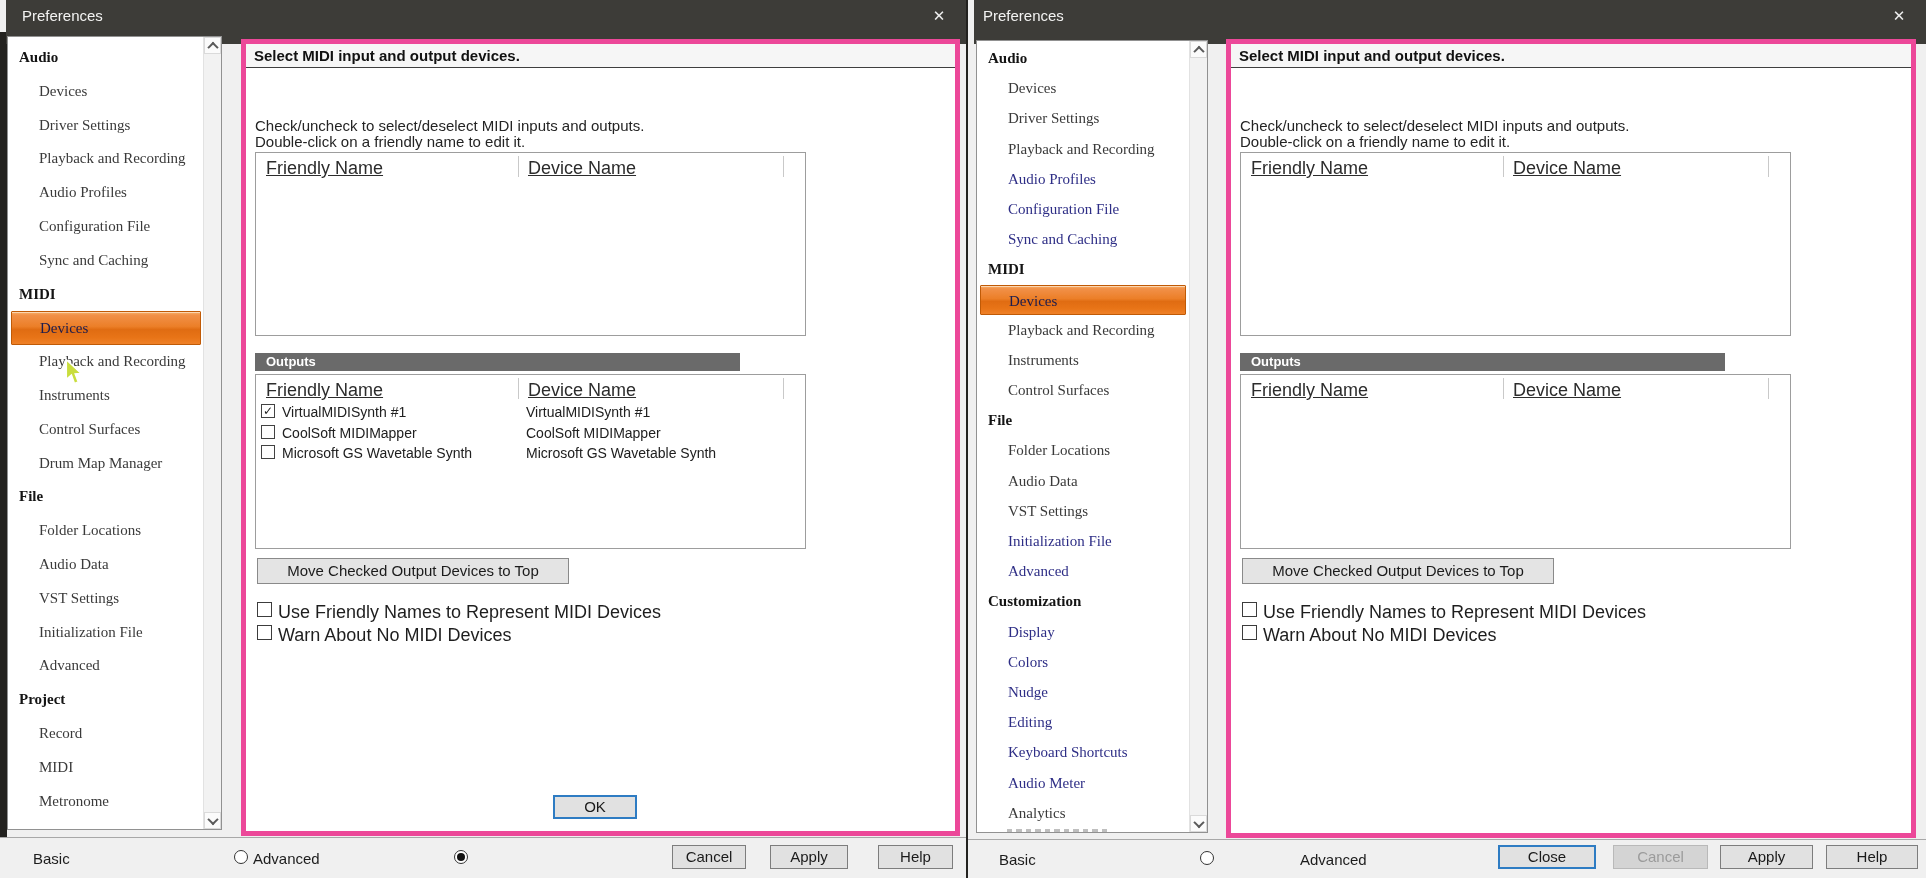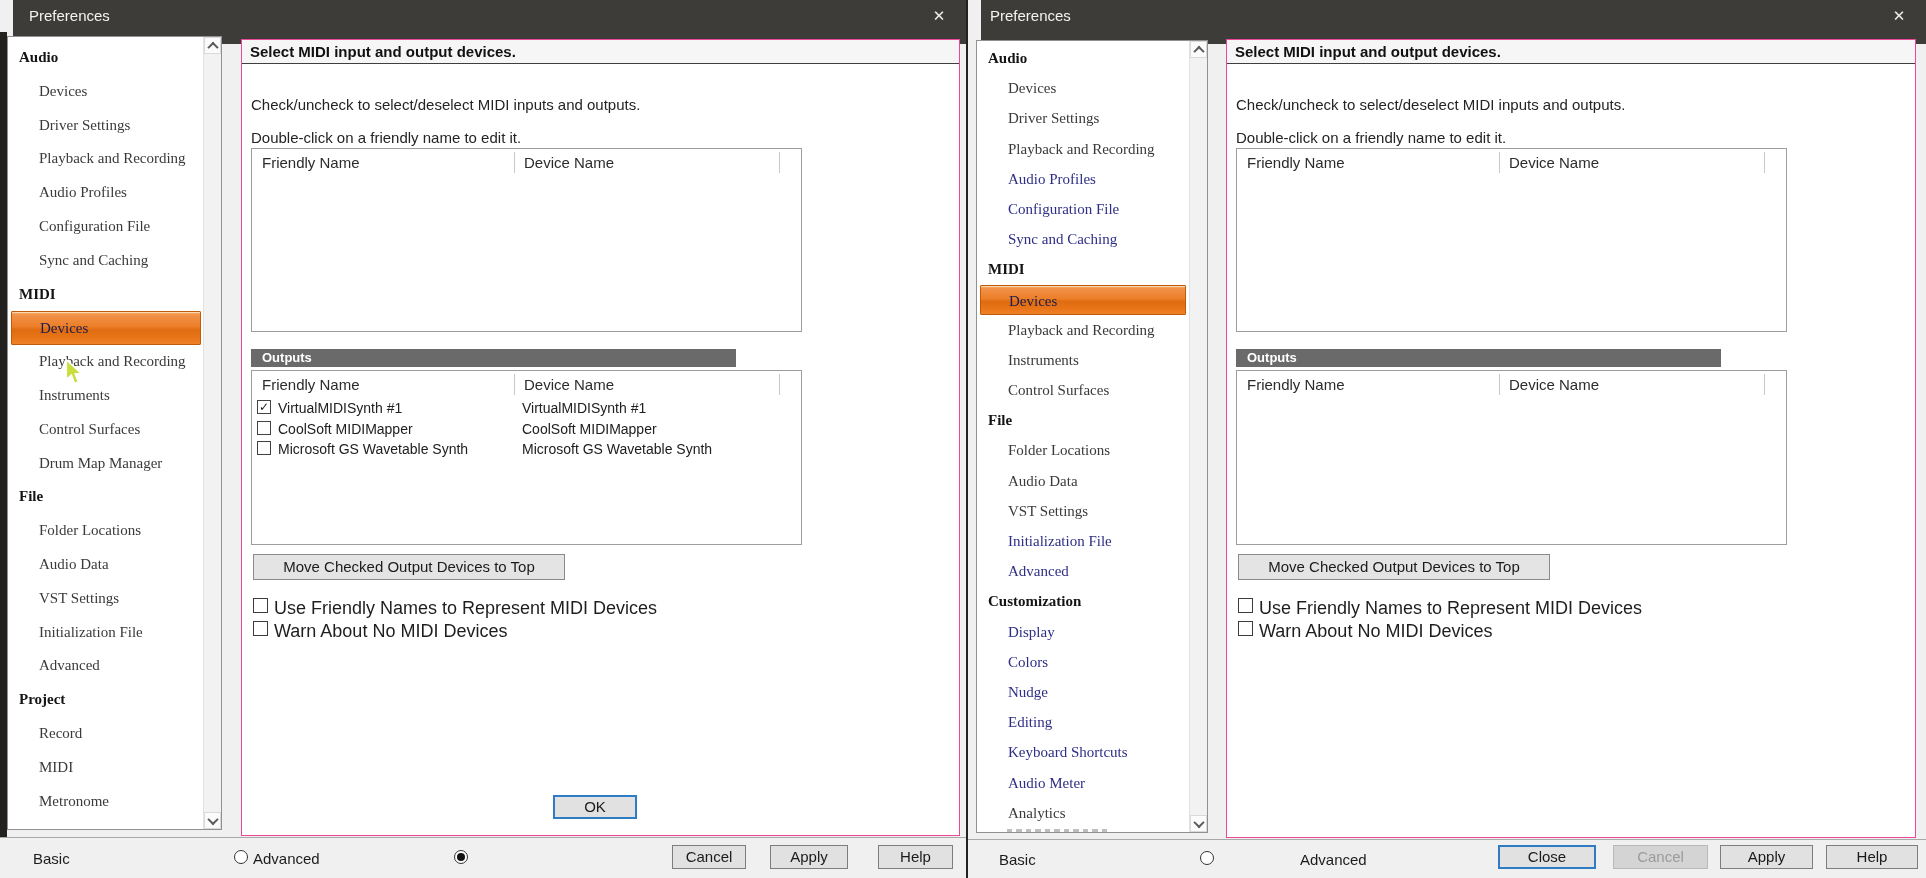--- a/index.html
+++ b/index.html
@@ -1,21 +1,21 @@
 <!DOCTYPE html>
 <html><head>
 <meta charset="utf-8">
 <style>
   html,body{margin:0;padding:0;}
   body{width:1926px;height:878px;overflow:hidden;background:#23221f;
        font-family:"Liberation Sans","DejaVu Sans",sans-serif;position:relative;}
   .window{position:absolute;top:0;height:878px;background:#f0f0f0;}
   #win-left{left:0;width:966px;}
   #win-right{left:968px;width:958px;}
-  .titlebar{position:absolute;top:0;left:13px;right:0;height:44px;background:#3d3c38;}
+  .titlebar{position:absolute;top:0;left:6px;right:0;height:44px;background:#3d3c38;}
   .title-text{position:absolute;top:7px;color:#f3f3f2;font-size:15px;}
   #win-left .title-text{left:16px;} #win-right .title-text{left:9px;}
   .close-x{position:absolute;top:6px;right:16px;color:#efefef;font-size:15px;width:22px;height:20px;
            text-align:center;line-height:20px;cursor:default;}
   .dark-strip{position:absolute;left:0;top:32px;width:7px;height:806px;background:#23221f;}
 
   
   .sidebar{position:absolute;background:#ffffff;border:1px solid #919191;box-sizing:border-box;}
   #win-left .sidebar{left:7px;top:36px;width:215px;height:794px;}
   #win-right .sidebar{left:8px;top:40px;width:232px;height:793px;}
@@ -35,34 +35,34 @@
   .sc-btn{position:absolute;left:0;right:0;height:17px;background:#fbfbfb;border:1px solid #dadada;
           box-sizing:border-box;display:flex;align-items:center;justify-content:center;}
   .sc-up{top:0;} .sc-down{bottom:0;}
   .chev{width:6px;height:6px;border-left:2px solid #5a5a5a;border-top:2px solid #5a5a5a;}
   .chev.up{transform:rotate(45deg) translate(1px,1px);}
   .chev.down{transform:rotate(225deg) translate(1px,1px);}
   .partial-row{position:absolute;left:30px;width:104px;height:3px;opacity:.55;
      background:repeating-linear-gradient(90deg,#8a8a8a 0 5px,transparent 5px 9px,#8a8a8a 9px 15px,transparent 15px 19px);}
 
   
-  .mainpanel{position:absolute;top:39px;background:#ffffff;border:1px solid #ec4899;box-sizing:border-box;}
+  .mainpanel{position:absolute;top:39px;background:#ffffff;border:5px solid #ec4899;box-sizing:border-box;}
   #win-left .mainpanel{left:241px;width:719px;height:797px;}
   #win-right .mainpanel{left:258px;width:690px;height:799px;}
   .mp-header{position:absolute;top:0;left:0;right:0;height:23px;background:#f6f6f6;
      border-bottom:1px solid #3f3f3f;line-height:23px;padding-left:8px;font-weight:bold;font-size:15px;color:#111;}
   .mp-line{position:absolute;left:9px;font-size:15px;color:#242424;}
-  .mp-line1{top:56px;} .mp-line2{top:89px;}
+  .mp-line1{top:73px;} .mp-line2{top:89px;}
   .gray-bar{position:absolute;left:9px;width:485px;height:18px;background:#6a6a6a;color:#ffffff;
      font-weight:bold;font-size:13px;line-height:18px;padding-left:11px;box-sizing:border-box;}
   .bar-inputs{top:80px;margin-top:36px;} .bar-outputs{top:309px;}
   .tbl{position:absolute;left:9px;width:551px;background:#fff;border:1px solid #9d9d9d;box-sizing:border-box;}
   .tbl-inputs{top:108px;height:184px;} .tbl-outputs{top:330px;height:175px;}
   .tbl-head{position:absolute;top:0;left:0;right:0;height:26px;}
-  .th{position:absolute;top:5px;font-size:15px;color:#2c2c2c;}
+  .th{position:absolute;top:5px;font-size:18px;color:#2c2c2c;text-decoration:underline;}
   .th-friendly{left:10px;} .th-device{left:272px;}
   .col-div{position:absolute;top:3px;height:21px;width:1px;background:#c9c9c9;}
   .col-div.d1{left:262px;} .col-div.d2{left:527px;}
   .tbl-body{position:absolute;top:27px;left:0;right:0;bottom:0;overflow:hidden;}
   .trow{position:relative;height:20.5px;}
   .cb{position:absolute;left:5px;top:2px;width:14px;height:14px;border:1px solid #424242;background:#fff;
       box-sizing:border-box;font-size:12px;line-height:12px;text-align:center;color:#1c1c1c;}
   .cell{position:absolute;top:2px;font-size:14px;color:#202020;white-space:nowrap;}
   .cell-f{left:26px;} .cell-d{left:270px;}
   .move-btn{position:absolute;left:11px;top:514px;width:312px;height:26px;background:#e4e4e4;

